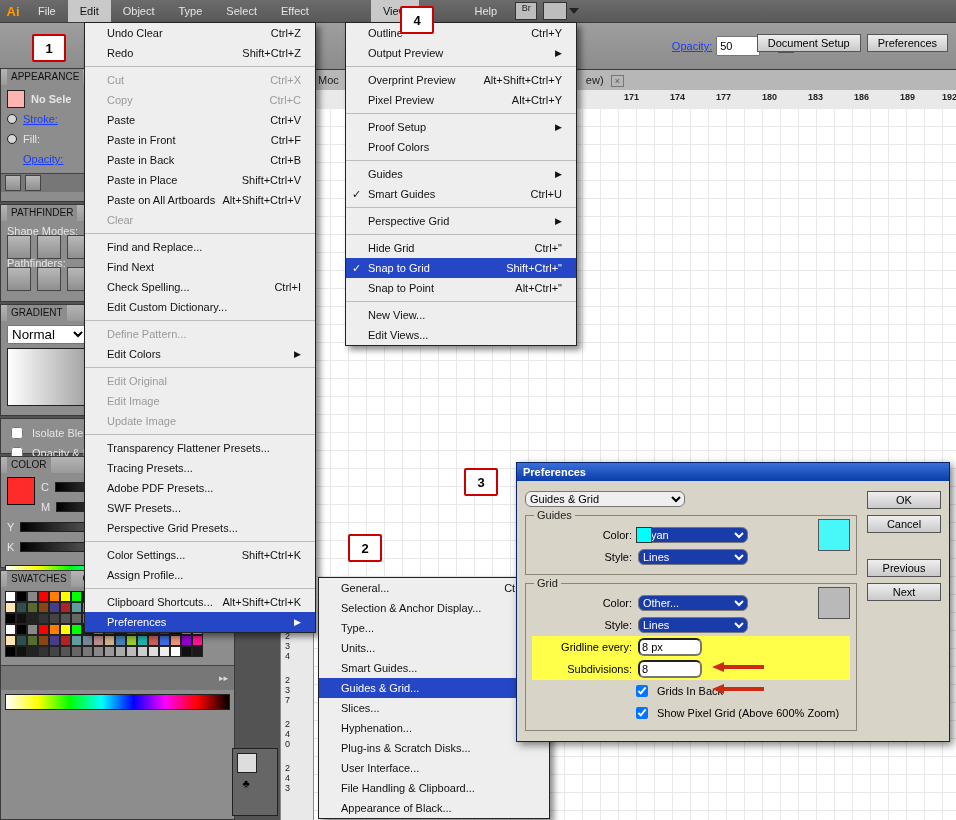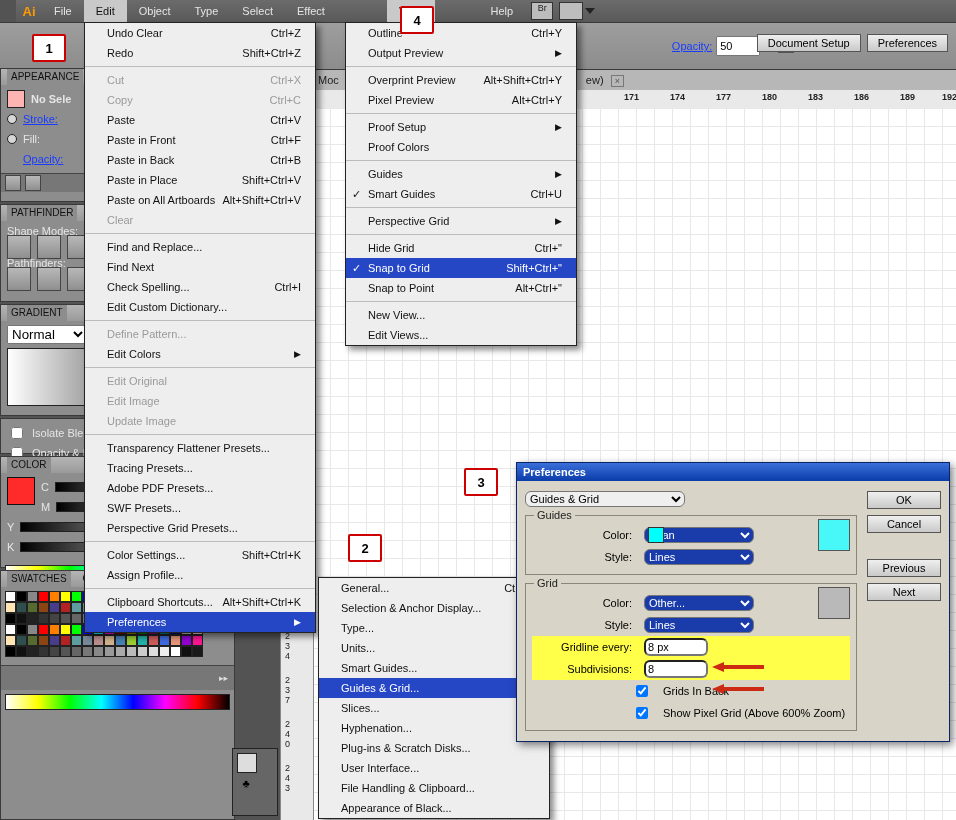--- a/index.html
+++ b/index.html
@@ -1,18 +1,18 @@
 <!DOCTYPE html>
 <html><head>
 <meta charset="utf-8">
 <style>
   html,body{margin:0;padding:0;font-family:Tahoma,Arial,sans-serif;font-size:11px;background:#535353;}
   .app{position:relative;width:956px;height:820px;overflow:hidden;background:#535353;}
   
-  .menubar{position:absolute;left:16px;top:0;right:0;height:22px;background:linear-gradient(#6b6b6b,#595959);display:flex;align-items:center;color:#e5e5e5;}
+  .menubar{position:absolute;left:0;top:0;right:0;height:22px;background:linear-gradient(#6b6b6b,#595959);display:flex;align-items:center;color:#e5e5e5;}
   .logo{width:26px;height:22px;display:flex;align-items:center;justify-content:center;color:#ff9a00;font-weight:bold;font-size:13px;}
   .menubar .item{padding:0 12px;height:22px;line-height:22px;cursor:default;}
   .menubar .item.sel{background:#c9c9c9;color:#111;}
   .toolstrip{position:absolute;left:0;top:22px;right:0;height:46px;background:linear-gradient(#9e9e9e,#8c8c8c);border-top:1px solid #3a3a3a;border-bottom:1px solid #3a3a3a;}
   .opacity{position:absolute;right:162px;top:36px;display:flex;align-items:center;gap:4px;color:#222;font-size:11px;}
   .opacity .lbl{color:#1a3cff;text-decoration:underline;}
   .opacity input{width:36px;height:14px;font-size:11px;}
   .pct{border:1px solid #555;background:#d0d0d0;padding:0 2px;}
   .btn{background:linear-gradient(#efefef,#c9c9c9);border:1px solid #555;padding:2px 10px;font-size:11px;}
   .topbtns{position:absolute;right:8px;top:34px;display:flex;gap:6px;}
@@ -48,21 +48,21 @@
   .menu .mi .chk::before{content:"✓";position:absolute;left:6px;}
   
   .callout{position:absolute;width:30px;height:24px;background:#fff;border:2px solid #c00;border-radius:2px;display:flex;align-items:center;justify-content:center;font-weight:bold;font-size:13px;color:#000;z-index:900;}
   
   .dlg{position:absolute;left:516px;top:462px;width:432px;border:1px solid #0a246a;background:#d8d4c8;box-shadow:3px 3px 8px rgba(0,0,0,.5);z-index:800;}
   .dlg .titlebar{background:linear-gradient(#3a6fd8,#0a3caa);color:#fff;font-weight:bold;padding:3px 6px;font-size:11px;}
   .dlg .content{padding:10px 8px;display:flex;gap:10px;}
   .dlg select,.dlg input[type=text]{font-size:11px;border-radius:6px;}
   .group{border:1px solid #8a8678;padding:8px 6px 6px 6px;margin-top:8px;position:relative;}
   .group .legend{position:absolute;top:-7px;left:8px;background:#d8d4c8;padding:0 3px;color:#222;}
-  .frow{display:flex;align-items:center;gap:12px;height:22px;justify-content:flex-start;}
+  .frow{display:flex;align-items:center;gap:6px;height:22px;justify-content:flex-start;}
   .flabel{width:100px;text-align:right;}
   .hly{background:#ffff4a;}
   .colorbox{width:30px;height:30px;border:1px solid #555;}
   .dlg .sidebtns{display:flex;flex-direction:column;gap:6px;}
   .dlg .sidebtns .btn{width:74px;text-align:center;}
   .redarrow{position:absolute;width:52px;height:10px;z-index:810;}
   .redarrow svg{width:100%;height:100%;}
   .check{width:12px;height:12px;}
   
   .slider{height:8px;background:linear-gradient(90deg,#000,#fff);border:1px solid #222;flex:1;}

